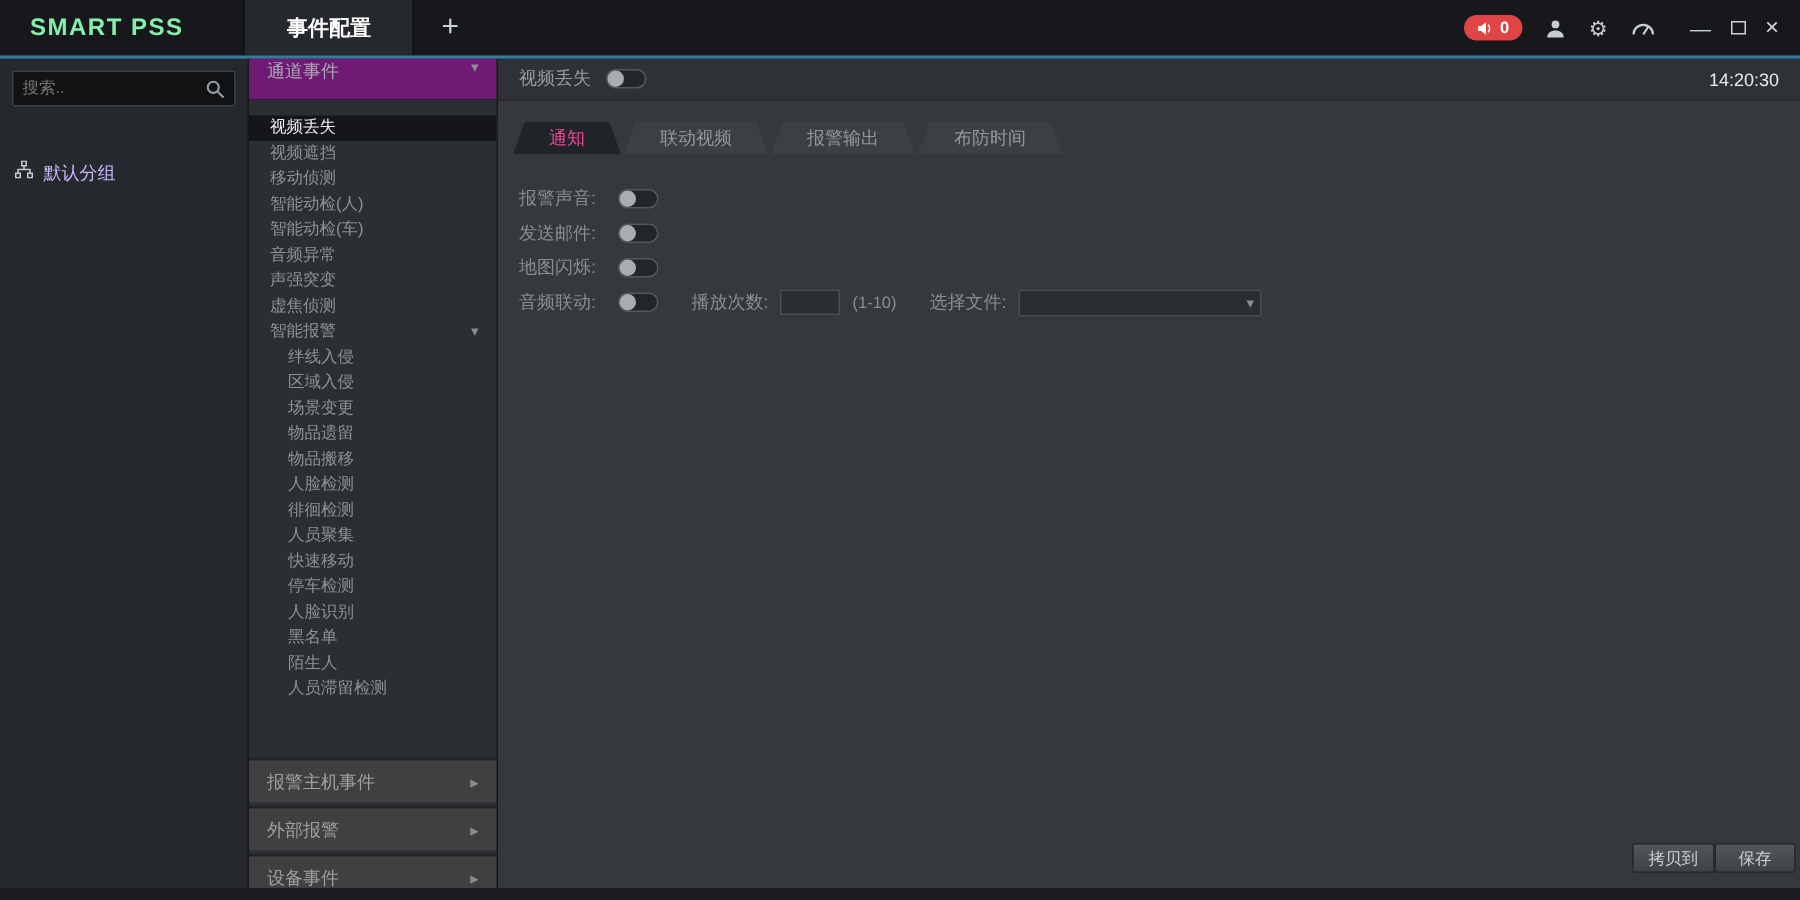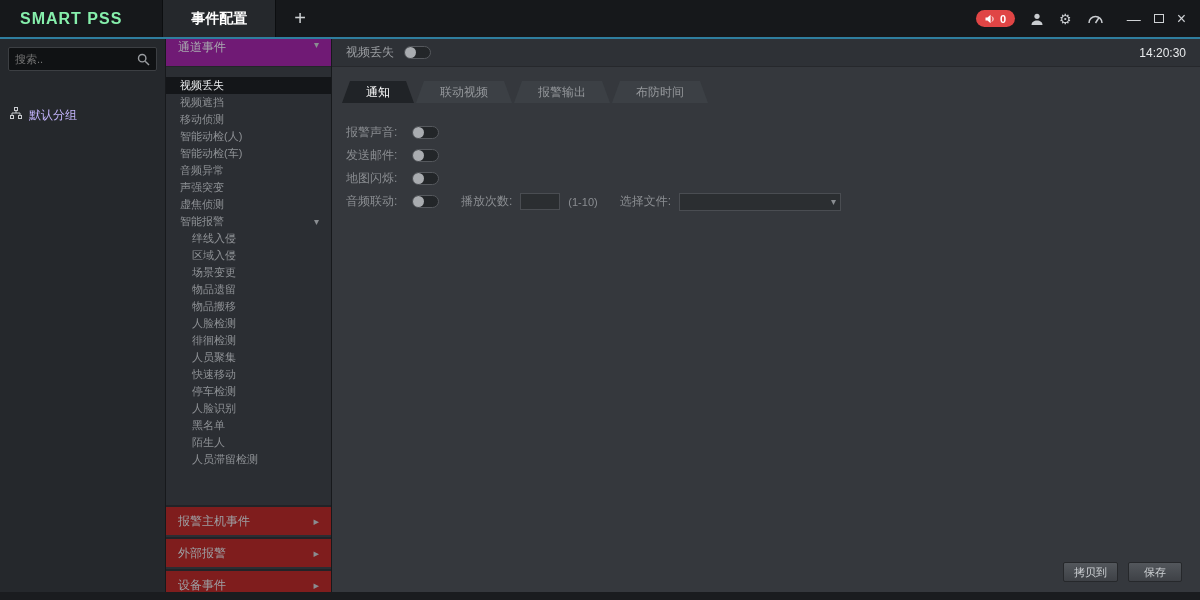--- a/index.html
+++ b/index.html
@@ -32,46 +32,46 @@
 
   
   .event-panel { position:absolute; top:0; bottom:0; left:166px; width:166px; background:#2b2e33; border-right:1px solid #17191c; overflow:hidden; }
   .channel-header { height:28px; display:flex; align-items:flex-start; color:#a8abaf; font-size:12px; padding:0 12px; background:#701a75; border-bottom:1px solid #232529; }
   .channel-header .chev { margin-left:auto; color:#8a8d91; font-size:10px; }
   .event-list { padding-top:10px; }
   .ev-item { height:17px; line-height:17px; padding-left:14px; font-size:11px; color:#8e9195; display:flex; align-items:center; cursor:default; }
   .ev-item.indent { padding-left:26px; }
   .ev-item.selected { background:#141619; color:#eceef0; }
   .ev-item .chev { margin-left:auto; margin-right:12px; font-size:10px; color:#8a8d91; }
-  .ev-section { position:absolute; left:0; right:0; height:30px; background:#7f1d1d; border-top:2px solid #212327; display:flex; align-items:center; color:#9da0a4; font-size:12px; padding:0 12px; }
+  .ev-section { position:absolute; left:0; right:0; height:30px; background:#404040; border-top:2px solid #212327; display:flex; align-items:center; color:#9da0a4; font-size:12px; padding:0 12px; }
   .ev-section .chev { margin-left:auto; color:#8a8d91; font-size:11px; }
 
   
   .main { position:absolute; top:0; bottom:0; left:332px; right:0; background:#35383d; }
   .main-header { height:28px; background:#2e3136; border-bottom:1px solid #26282c; display:flex; align-items:center; padding:0 14px; gap:10px; }
   .ev-title { color:#9a9da1; font-size:12px; }
   .time { margin-left:auto; color:#e8eaec; font-size:12px; }
 
   .toggle { position:relative; width:27px; height:13px; border-radius:7px; background:#232629; border:1px solid #55585d; display:inline-block; flex:0 0 auto; }
   .toggle .knob { position:absolute; left:0; top:0; width:11px; height:11px; border-radius:50%; background:#a9acb0; }
 
   .tab-bar { display:flex; margin:14px 0 0 10px; height:22px; }
   .tab-item { height:22px; line-height:22px; font-size:12px; color:#94979b; padding:0 24px; background:#3c4045; clip-path:polygon(8px 0, calc(100% - 8px) 0, 100% 100%, 0 100%); margin-right:2px; }
-  .tab-item.active { background:#202327; color:#ffffff; }
+  .tab-item.active { background:#202327; color:#ec4899; }
 
   .form { margin:18px 0 0 14px; }
   .form-row { display:flex; align-items:center; height:23px; gap:8px; font-size:12px; }
   .flabel { width:58px; color:#8a8d91; }
   .flabel2 { color:#8a8d91; margin-left:14px; }
   .count-input { width:40px; height:17px; background:#2b2e31; border:1px solid #4a4d52; color:#c6c9cc; font-size:11px; padding:0 4px; font-family:inherit; outline:none; }
   .hint { color:#8a8d91; font-size:11px; }
   .select-box { width:162px; height:18px; background:#2b2e31; border:1px solid #4a4d52; display:flex; align-items:center; color:#c6c9cc; font-size:11px; padding-left:4px; }
   .select-box .chev { margin-left:auto; margin-right:4px; color:#8a8d91; font-size:10px; }
 
-  .footer { position:absolute; right:18px; bottom:10px; display:flex; gap:10px; }
+  .footer { position:absolute; right:3px; bottom:10px; display:flex; }
   .btn { min-width:54px; height:20px; background:linear-gradient(#53575c,#3e4146); border:1px solid #26282b; border-radius:2px; color:#ced1d4; font-size:11px; font-family:inherit; padding:0 10px; }
 </style>
 </head>
 <body>
 
 <div class="window">
 
   <div class="titlebar">
     <div class="logo">SMART PSS</div>
     <div class="tb-tab">

